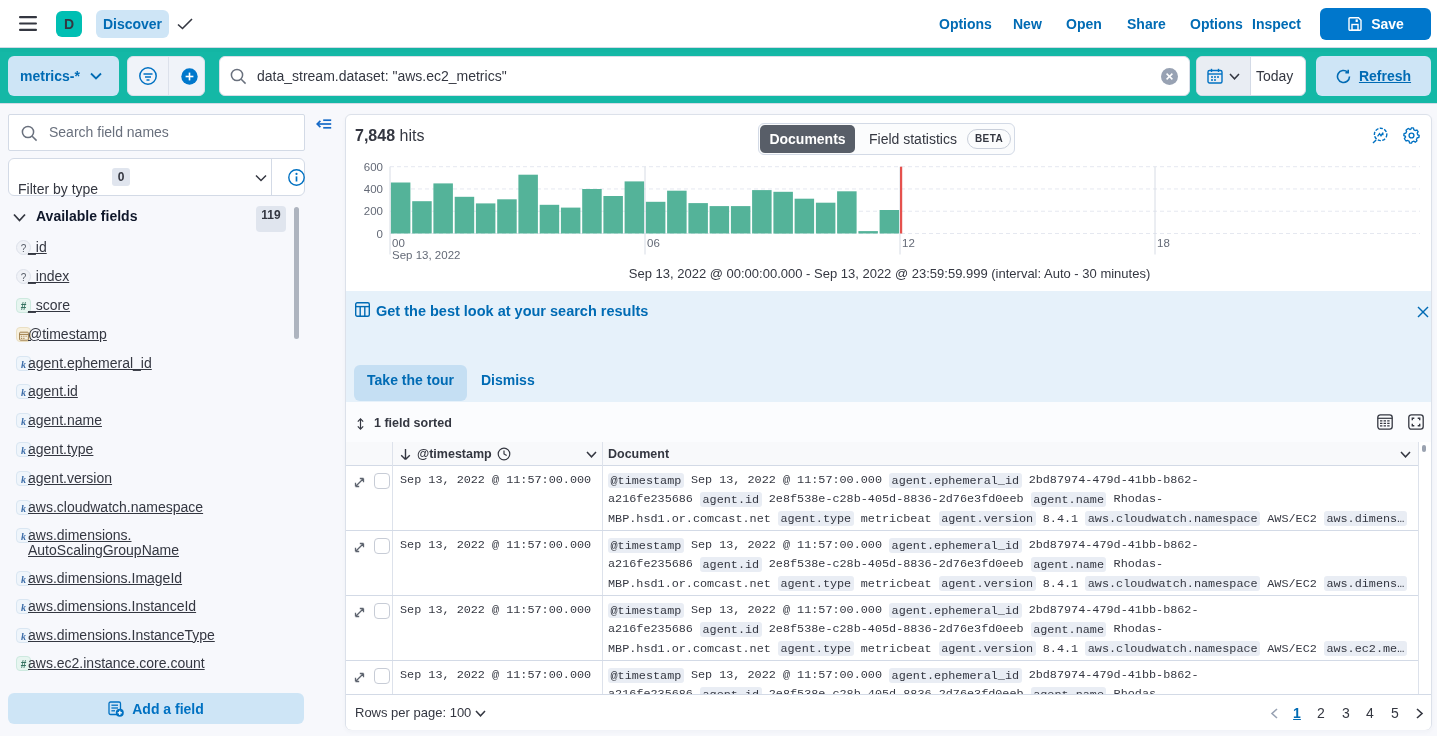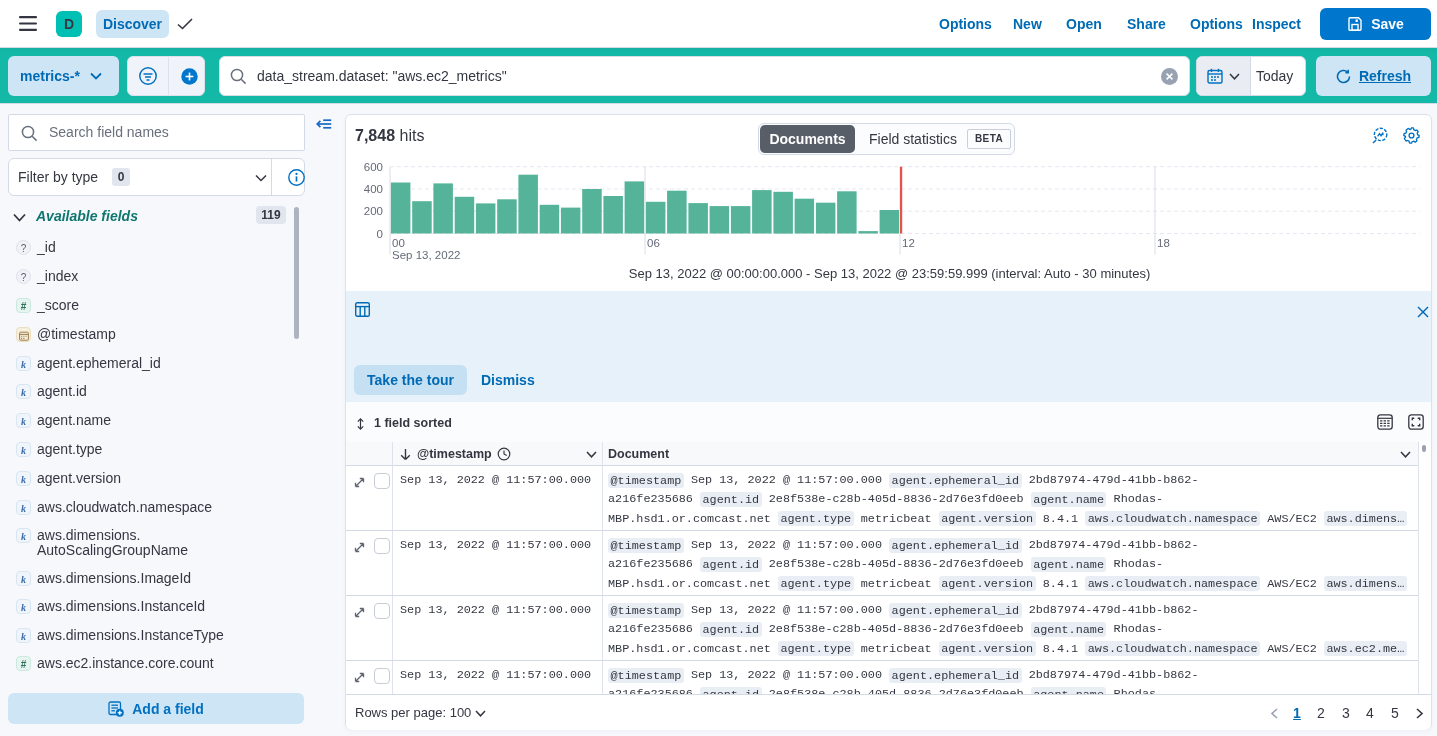--- a/index.html
+++ b/index.html
@@ -38,60 +38,60 @@
   border-radius:6px; color:#006BB4; font-size:14px; font-weight:bold; display:flex; align-items:center; justify-content:center; gap:8px; }
 #refresh-btn span { text-decoration:underline; }
 
 
 #sb-search { position:absolute; left:8px; top:114px; width:297px; height:37px; background:#fff;
   border:1px solid #D3DAE6; border-radius:2px; }
 #sb-search .ph { position:absolute; left:40px; top:0; height:35px; line-height:35px; color:#69707D; font-size:14px; }
 #sb-filter { position:absolute; left:8px; top:158px; width:297px; height:38px; background:#fff;
   border:1px solid #D3DAE6; border-radius:6px; font-size:14px; }
 #sb-filter .divider { position:absolute; left:262px; top:0; width:1px; height:36px; background:#D3DAE6; }
-#sb-filter .lbl { position:absolute; left:9px; top:0; height:36px; line-height:36px; }
+#sb-filter .lbl { position:absolute; left:9px; top:12px; height:36px; line-height:36px; }
 #sb-filter .zero { position:absolute; left:103px; top:9px; width:18px; height:18px; background:#E0E5EE;
   border-radius:3px; text-align:center; line-height:18px; font-size:12px; font-weight:600; }
 #avail-hdr { position:absolute; left:13px; top:208px; width:292px; height:18px; }
-#avail-hdr .t { position:absolute; left:23px; top:0; font-size:14px; font-weight:bold; color:#0f766e;font-style:italic; }
-#avail-hdr .badge { position:absolute; left:243px; top:-2px; width:30px; height:18px; background:#E0E5EE;
+#avail-hdr .t { position:absolute; left:23px; top:0; font-size:14px; font-weight:bold; color:#0f172a; }
+#avail-hdr .badge { position:absolute; left:243px; top:-2px; width:30px; height:26px; background:#E0E5EE;
   border-radius:4px; text-align:center; line-height:18px; font-size:12px; font-weight:600; }
 #sb-scroll { position:absolute; left:294px; top:207px; width:5px; height:132px; background:#AEB4BF; border-radius:3px; }
 .frow { position:absolute; left:16px; font-size:14px; color:#343741; }
-.frow .txt { position:absolute; left:21px; top:0px; white-space:nowrap; }
+.frow .txt { position:absolute; left:12px; top:0px; white-space:nowrap;text-decoration:underline; }
 .tok { width:15px; height:15px; border-radius:4px; font-size:10px; text-align:center; line-height:15px; font-weight:bold; }
 .tok-q { background:#F0F2F7; border:1px solid #DDE1EA; border-radius:8px; color:#5A606B; font-weight:normal; }
 .tok-k { background:#EFF5FB; border:1px solid #D9E6F2; color:#3B6CA8; font-style:italic; font-family:"Liberation Serif",serif; }
 .tok-n { background:#E7F5F0; border:1px solid #CDE9DF; color:#357160; }
 .tok-d { background:#F7F0DE; border:1px solid #EADFC3; color:#946F38; }
 #addfield { position:absolute; left:8px; top:693px; width:296px; height:31px; background:#CEE5F6;
   border-radius:6px; color:#0071C2; font-size:14px; font-weight:bold; display:flex; align-items:center; justify-content:center; gap:8px; }
 
 
 #panel { position:absolute; left:345px; top:114px; width:1087px; height:616px; background:#fff;
   border:1px solid #DCE1EA; border-radius:6px; box-shadow:0 2px 4px rgba(53,66,92,.04); }
 #hits { position:absolute; left:9px; top:12px; font-size:16px; }
 #hits b { font-weight:bold; letter-spacing:0px; }
 #tabs { position:absolute; left:412px; top:8px; width:257px; height:32px; background:#FBFCFD;
   border:1px solid #D3DAE6; border-radius:6px; }
 #tab-doc { position:absolute; left:1px; top:1px; width:95px; height:28px; background:#585E68; border-radius:5px;
   color:#fff; font-size:14px; font-weight:600; text-align:center; line-height:28px; }
 #tab-fs { position:absolute; left:110px; top:0; height:30px; line-height:30px; font-size:14px; color:#343741; }
-#beta { position:absolute; left:208px; top:5px; width:44px; height:20px; border:1px solid #C9CFDA; border-radius:2px;
+#beta { position:absolute; left:208px; top:5px; width:44px; height:20px; border:1px solid #C9CFDA; border-radius:10px;
   font-size:10px; font-weight:bold; color:#343741; text-align:center; line-height:18px; letter-spacing:.4px; }
 
 
 #chart { position:absolute; left:-1px; top:47px; }
 #trange { position:absolute; left:0; top:151px; width:1087px; text-align:center; font-size:13px; color:#343741; }
 
 
 #callout { position:absolute; left:0; top:176px; width:1085px; height:111px; background:#E6F1FA; }
 #callout .title { position:absolute; left:30px; top:12px; font-size:14.5px; font-weight:bold; color:#006BB4; }
 #callout .body { position:absolute; left:8px; top:40px; font-size:13.5px; color:#343741; }
-#tour-btn { position:absolute; left:8px; top:74px; width:113px; height:30px; background:#C5DFF3;
+#tour-btn { position:absolute; left:8px; top:74px; width:113px; height:36px; background:#C5DFF3;
   border-radius:6px; color:#006BB4; font-size:14px; font-weight:bold; text-align:center; line-height:30px; }
 #dismiss { position:absolute; left:135px; top:74px; height:30px; line-height:30px; font-size:14px; font-weight:bold; color:#006BB4; }
 
 
 #sortbar { position:absolute; left:0; top:287px; width:1085px; height:40px; background:#FBFCFE; }
 #sortbar .t { position:absolute; left:28px; top:14px; font-size:12.5px; font-weight:bold; color:#343741; }
 
 
 #grid { position:absolute; left:0; top:327px; width:1085px; height:252px; font-family:"Liberation Mono",monospace; }
 .gh { position:absolute; top:0; height:24px; border-bottom:1px solid #D3DAE6; background:#F8F9FB; font-family:"Liberation Sans",sans-serif; font-size:12.5px; font-weight:bold; }
@@ -398,20 +398,21 @@
     </svg>
   <div id="trange">Sep 13, 2022 @ 00:00:00.000 - Sep 13, 2022 @ 23:59:59.999 (interval: Auto - 30 minutes)</div>
 
   <div id="callout">
     <svg class="abs" style="left:9px;top:11px" width="15" height="15" viewBox="0 0 15 15" fill="none" stroke="#006BB4" stroke-width="1.4">
       <rect x="0.7" y="0.7" width="13.6" height="13.6" rx="1.5"></rect>
       <line x1="0.7" y1="4.6" x2="14.3" y2="4.6"></line>
       <line x1="5.2" y1="4.6" x2="5.2" y2="14.3"></line>
         <line x1="9.8" y1="4.6" x2="9.8" y2="14.3"></line>
     </svg>
+    <div class="title">Get the best look at your search results</div>
     <div id="tour-btn">Take the tour</div>
     <div id="dismiss">Dismiss</div>
     <svg class="abs" style="left:1071px;top:15px" width="12" height="12" viewBox="0 0 12 12" stroke="#006BB4" stroke-width="1.4">
       <line x1="1" y1="1" x2="11" y2="11"></line>
         <line x1="11" y1="1" x2="1" y2="11"></line>
     </svg>
   </div>
 
   <div id="sortbar">
     <div class="t">1 field sorted</div>

